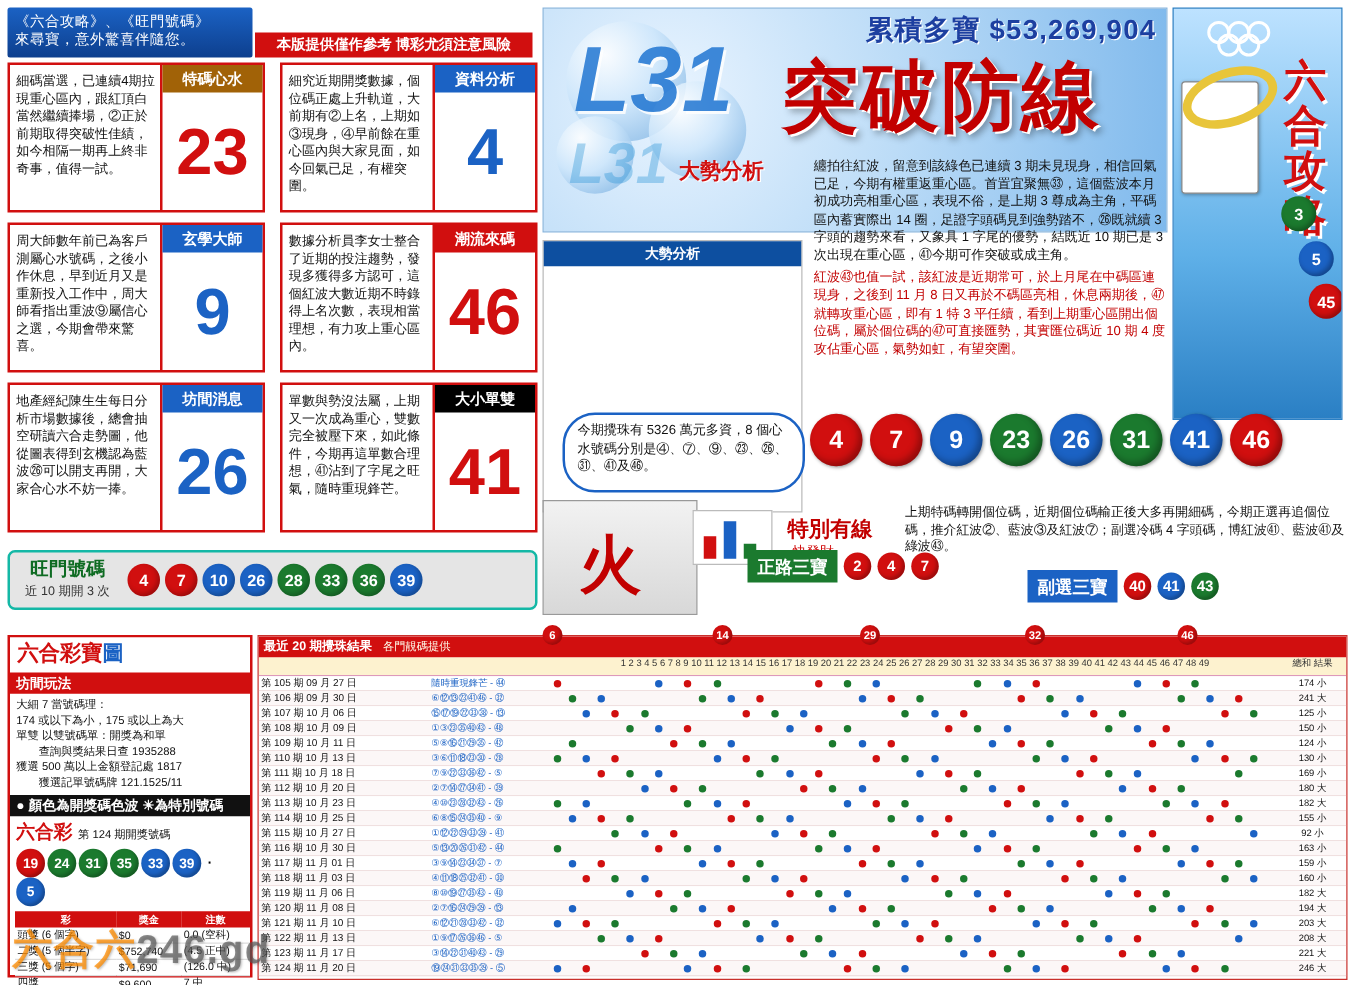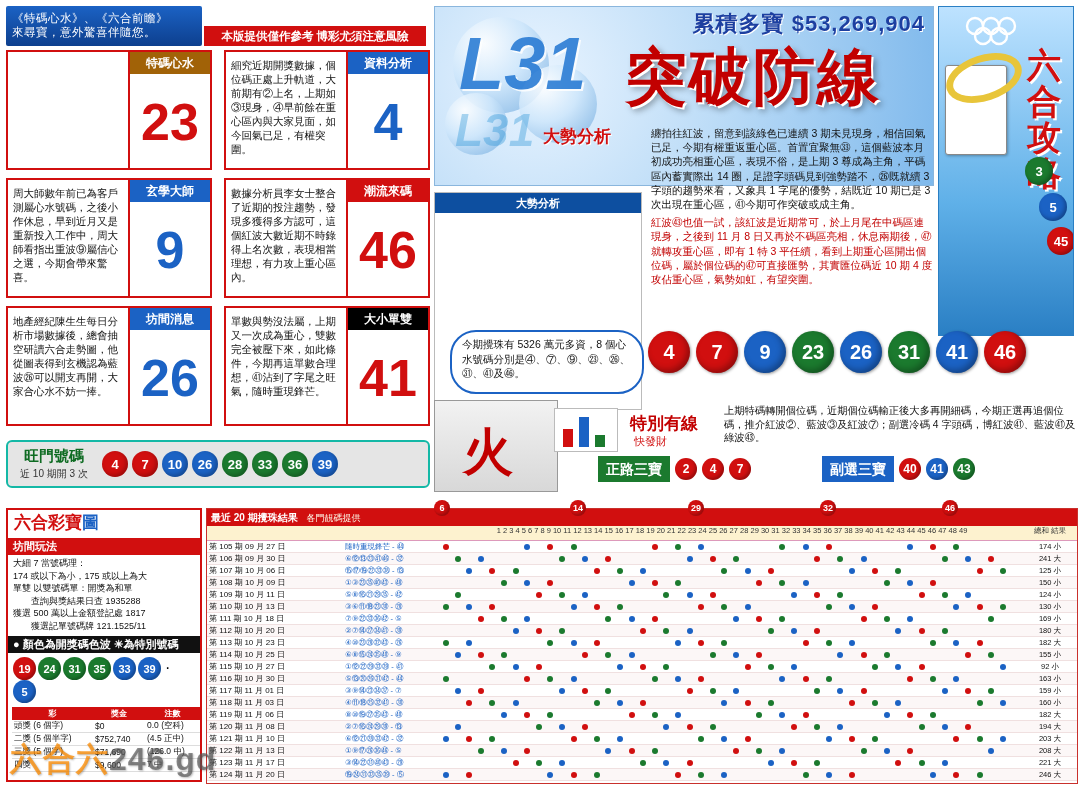--- a/index.html
+++ b/index.html
@@ -268,28 +268,29 @@
   }
   .wm .tail { color:rgba(90,90,90,.7); }
 </style>
 </head>
 <body>
 
 <div class="page">
 
   <div class="tl-head">
     <div class="blue">
-      <div>《特碼心水》、《六合前瞻》</div>
+      <div>《六合攻略》、《旺門號碼》</div>
       <div>來尋寶，意外驚喜伴隨您。</div>
     </div>
     <div class="red">本版提供僅作參考 博彩尤須注意風險</div>
   </div>
 
   <div class="grid">
     <div class="cell c0">
+      <div class="txt">細碼當選，已連續4期拉現重心區內，跟紅頂白當然繼續捧場，②正於前期取得突破性佳績，如今相隔一期再上終非奇事，值得一試。</div>
       <div class="rt">
         <div class="tag" style="background:#a16207">特碼心水</div>
         <div class="num" style="color:#d10f0f">23</div>
       </div>
     </div>
     <div class="cell c1">
       <div class="txt">細究近期開獎數據，個位碼正處上升軌道，大前期有②上名，上期如③現身，④早前餘在重心區內與大家見面，如今回氣已足，有權突圍。</div>
       <div class="rt">
         <div class="tag" style="background:#1b62c4">資料分析</div>
         <div class="num" style="color:#1b62c4">4</div>
@@ -404,21 +405,21 @@
     </div>
     <div class="chart">
       <i style="left:8px;height:18px;background:#d10f0f"></i>
       <i style="left:24px;height:30px;background:#1b62c4"></i>
       <i style="left:40px;height:12px;background:#1b7a2e"></i>
     </div>
     <div class="title">特別有線</div>
     <div class="sub">快發財</div>
     <div class="para">上期特碼轉開個位碼，近期個位碼輸正後大多再開細碼，今期正選再追個位碼，推介紅波②、藍波③及紅波⑦；副選冷碼 4 字頭碼，博紅波㊶、藍波㊶及綠波㊸。</div>
 
-    <div class="rowbar" style="left:124px; top:56px;padding-left:40px;">
+    <div class="rowbar" style="left:124px; top:40px;padding-left:40px;">
       <div class="tag" style="background:#1b7a2e">正路三寶</div>
       <div id="main-balls" style="display:flex">
           <div class="mini" style="background: rgb(209, 15, 15);">2</div>
           <div class="mini" style="background: rgb(209, 15, 15);">4</div>
           <div class="mini" style="background: rgb(209, 15, 15);">7</div>
         </div>
     </div>
     <div class="rowbar" style="left:388px; top:56px;">
       <div class="tag" style="background:#1b62c4">副選三寶</div>
       <div id="alt-balls" style="display:flex">
@@ -435,20 +436,24 @@
     </div>
     <div class="sect">坊間玩法</div>
     <div class="body" style="white-space:pre-line">大細  7 當號碼理：
 174 或以下為小，175 或以上為大
 單雙  以雙號碼單：開獎為和單
 　　查詢與獎結果日查 1935288
 獲選 500 萬以上金額登記處 1817
 　　獲選記單號碼牌 121.1525/11</div>
     <div class="sect" style="background:#111">● 顏色為開獎碼色波  ☀為特別號碼</div>
 
+    <div style="padding:3px 5px 0 5px;">
+      <span style="color:#d10f0f;font-size:15px;font-weight:bold">六合彩</span>
+      <span style="font-size:9px;color:#111">第 124 期開獎號碼</span>
+    </div>
     <div id="draw-balls" style="padding:4px 5px;"><div class="rb" style="background: rgb(209, 15, 15);">19</div><div class="rb" style="background: rgb(27, 122, 46);">24</div><div class="rb" style="background: rgb(27, 122, 46);">31</div><div class="rb" style="background: rgb(27, 122, 46);">35</div><div class="rb" style="background: rgb(27, 98, 196);">33</div><div class="rb" style="background: rgb(27, 98, 196);">39</div><span style="margin: 0px 2px;">·</span><div class="rb" style="background: rgb(27, 98, 196);">5</div></div>
 
     <div class="prize" style="position:static; padding:0 4px;">
       <table>
         <tbody>
             <tr>
           <th>彩</th>
           <th>獎金</th>
           <th>注數</th>
         </tr>

